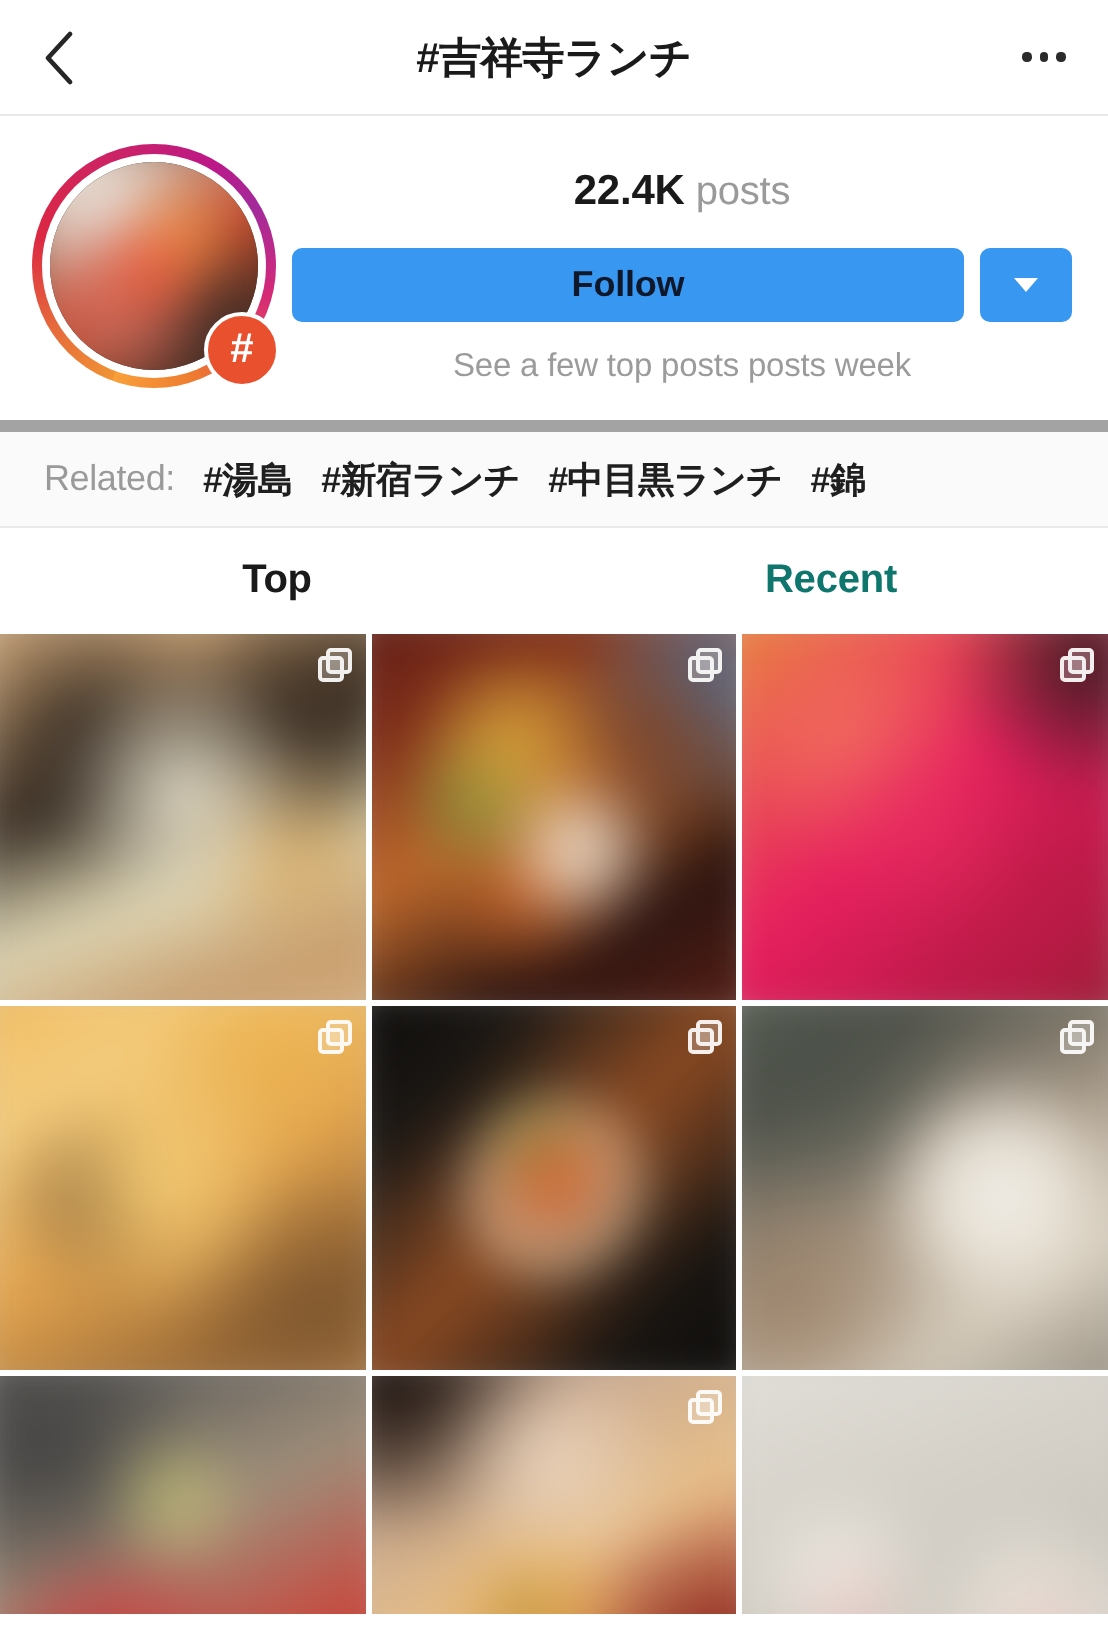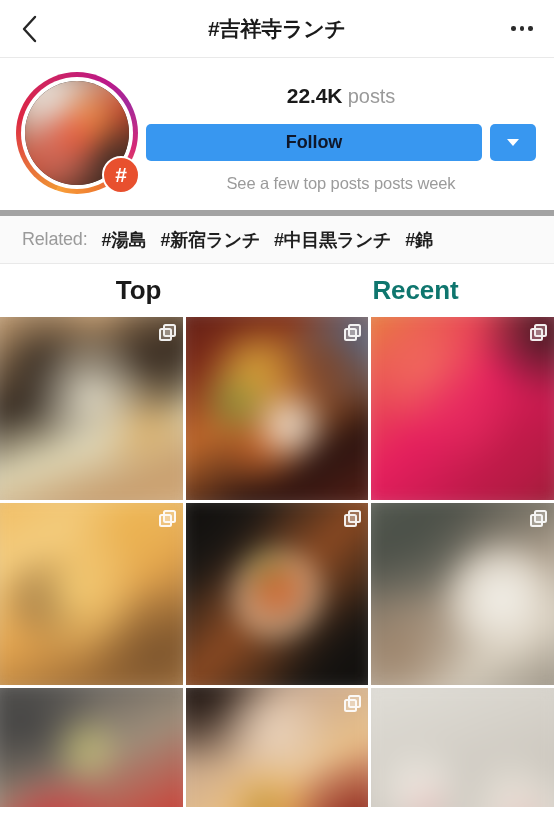--- a/index.html
+++ b/index.html
@@ -233,21 +233,21 @@
   .tabs {
     display: flex;
     height: 53px;
     background: #ffffff;
   }
   .tab {
     flex: 1;
     display: flex;
     align-items: center;
     justify-content: center;
-    font-size: 26px;
+    font-size: 20px;
     cursor: pointer;
     letter-spacing: -0.1px;
   }
   .tab.active { color: #1a1a1a; font-weight: 700; }
   .tab.inactive { color: #0f766e; font-weight: 700; }
 
   
   .grid {
     display: grid;
     grid-template-columns: repeat(3, 1fr);

